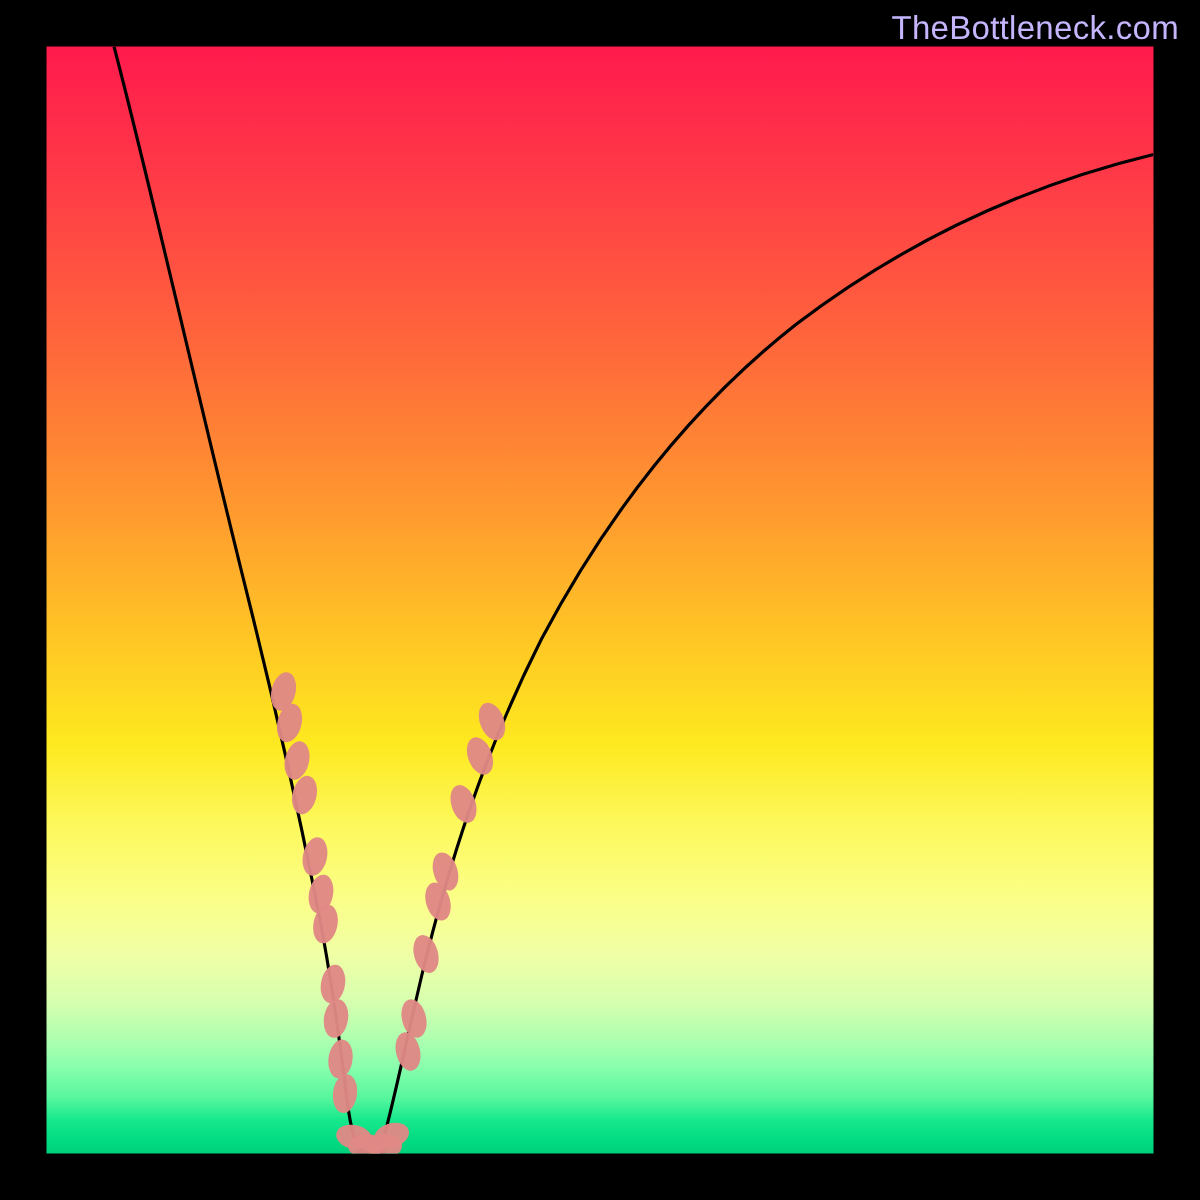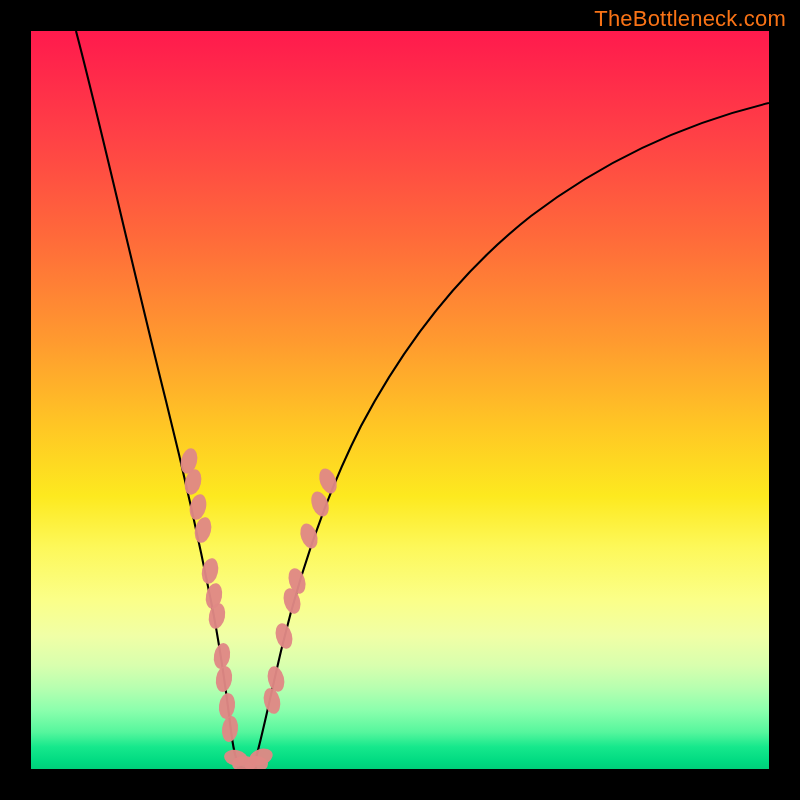--- a/index.html
+++ b/index.html
@@ -43,21 +43,21 @@
       #56f69d 95%,
       #16e88c 97%,
       #00da81 99%,
       #00cf7a 100%
     );
   }
   .watermark {
     position: absolute;
     top: 6px;
     right: 14px;
-    color: #f97316;
+    color: #c4b5fd;
     font-size: 22px;
     font-weight: 400;
     letter-spacing: 0.2px;
     user-select: none;
   }
   svg.curves {
     position: absolute;
     left: 0;
     top: 0;
     width: 738px;

